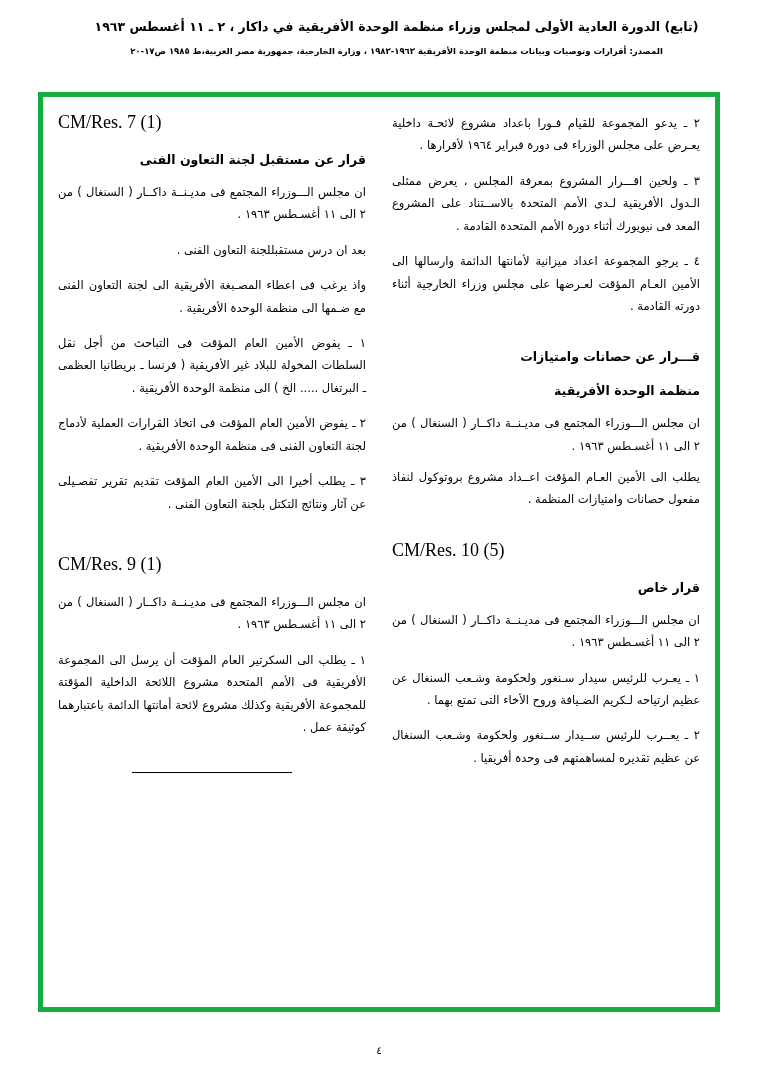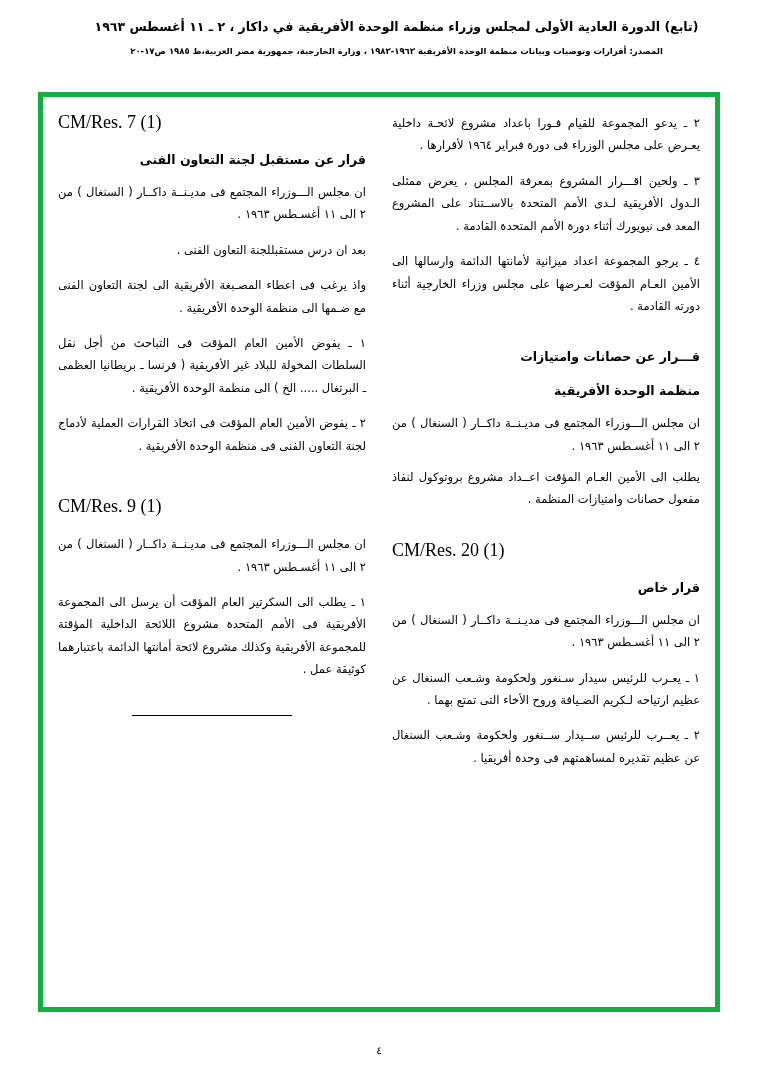--- a/index.html
+++ b/index.html
@@ -133,37 +133,38 @@
 
       <div class="spacer-md"></div>
 
       <div class="restitle two">قـــرار عن حصانات وامتيازات</div>
       <div class="restitle">منظمة الوحدة الأفريقية</div>
       <div class="para tight">ان مجلس الـــوزراء المجتمع فى مديـنــة داكــار ( السنغال ) من ٢ الى ١١ أغسـطس ١٩٦٣ .</div>
       <div class="para">يطلب الى الأمين العـام المؤقت اعــداد مشروع بروتوكول لنفاذ مفعول حصانات وامتيازات المنظمة .</div>
 
       <div class="spacer-md"></div>
 
-      <div class="resid">CM/Res. 20 (1)</div>
+      <div class="resid">CM/Res. 10 (5)</div>
       <div class="restitle">قرار خاص</div>
       <div class="para">ان مجلس الـــوزراء المجتمع فى مديـنــة داكــار ( السنغال ) من ٢ الى ١١ أغسـطس ١٩٦٣ .</div>
       <div class="para">١ ـ يعـرب للرئيس سيدار سـنغور ولحكومة وشـعب السنغال عن عظيم ارتياحه لـكريم الضـيافة وروح الأخاء التى تمتع بهما .</div>
       <div class="para">٢ ـ يعــرب للرئيس ســيدار ســنغور ولحكومة وشـعب السنغال عن عظيم تقديره لمساهمتهم فى وحدة أفريقيا .</div>
 
     </div>
 
     <div class="col">
 
       <div class="resid">CM/Res. 7 (1)</div>
       <div class="restitle">قرار عن مستقبل لجنة التعاون الفنى</div>
       <div class="para">ان مجلس الـــوزراء المجتمع فى مديـنــة داكــار ( السنغال ) من ٢ الى ١١ أغسـطس ١٩٦٣ .</div>
       <div class="para">بعد ان درس مستقبللجنة التعاون الفنى .</div>
       <div class="para">واذ يرغب فى اعطاء المصـبغة الأفريقية الى لجنة التعاون الفنى مع ضـمها الى منظمة الوحدة الأفريقية .</div>
       <div class="para">١ ـ يفوض الأمين العام المؤقت فى التباحث من أجل نقل السلطات المخولة للبلاد غير الأفريقية ( فرنسا ـ بريطانيا العظمى ـ البرتغال ..... الخ ) الى منظمة الوحدة الأفريقية .</div>
       <div class="para">٢ ـ يفوض الأمين العام المؤقت فى اتخاذ القرارات العملية لأدماج لجنة التعاون الفنى فى منظمة الوحدة الأفريقية .</div>
+      <div class="para">٣ ـ يطلب أخيرا الى الأمين العام المؤقت تقديم تقرير تفصـيلى عن آثار ونتائج التكتل بلجنة التعاون الفنى .</div>
 
       <div class="spacer-lg"></div>
 
       <div class="resid">CM/Res. 9 (1)</div>
       <div class="para">ان مجلس الـــوزراء المجتمع فى مديـنــة داكــار ( السنغال ) من ٢ الى ١١ أغسـطس ١٩٦٣ .</div>
       <div class="para">١ ـ يطلب الى السكرتير العام المؤقت أن يرسل الى المجموعة الأفريقية فى الأمم المتحدة مشروع اللائحة الداخلية المؤقتة للمجموعة الأفريقية وكذلك مشروع لائحة أمانتها الدائمة باعتبارهما كوثيقة عمل .</div>
 
       <div class="rule"></div>
 
     </div>

